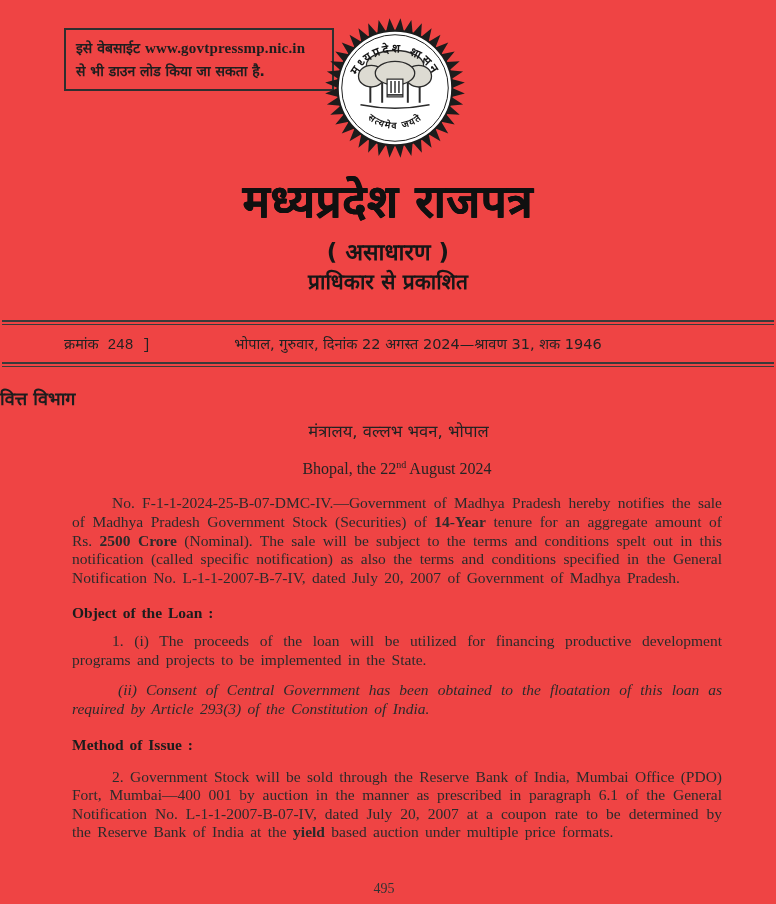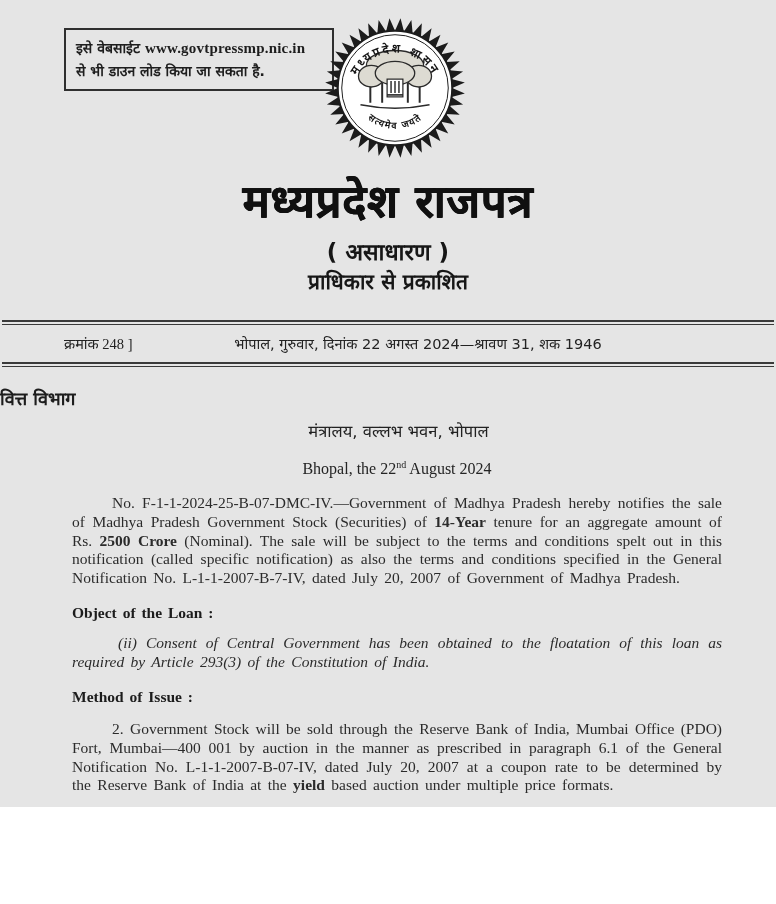--- a/index.html
+++ b/index.html
@@ -1,19 +1,19 @@
 <!DOCTYPE html>
 <html><head>
 <meta charset="utf-8">
 <style>
   * { margin:0; padding:0; box-sizing:border-box; }
   html,body { background:#ffffff; }
   .page {
-    position:relative; width:776px; height:807px; margin:0 auto;
-    background:#e5e5e5; color:#2a2a2a; overflow:hidden;
+    position:relative; width:776px; height:904px; margin:0 auto;
+    background:#ef4444; color:#2a2a2a; overflow:hidden;
     font-family:"Liberation Serif", serif;
   }
   
   .download-box {
     position:absolute; left:64px; top:28px; width:270px;
     border:2px solid #2f2f2f; padding:6px 10px 7px 10px;
     font-family:"DejaVu Sans","Liberation Sans",sans-serif;
     font-weight:bold; font-size:14px; line-height:1.6; color:#1e1e1e;
   }
   .download-box .url { font-family:"Liberation Serif", serif; font-size:15px; letter-spacing:0.2px; }
@@ -33,21 +33,21 @@
   .masthead-authority {
     margin-top:5px; font-family:"DejaVu Sans","Liberation Sans",sans-serif;
     font-size:21px; font-weight:700; color:#161616; line-height:25px;
   }
   
   .rule-block { margin-top:25px; }
   .double-rule { height:5px; border-top:2px solid #3a3a3a; border-bottom:1.6px solid #3a3a3a; margin:0 2px; }
   .issue-row { position:relative; padding:8px 0 9px 0; }
   .issue-serial {
     position:absolute; left:64px; top:8px;
-    font-family:Liberation Serif, serif;
+    font-family:Liberation Mono, monospace;
     font-size:14.5px; font-weight:500; color:#222;
   }
   .issue-dateline {
     display:block; text-align:center; padding-left:60px;
     font-family:"DejaVu Sans","Liberation Sans",sans-serif;
     font-size:14.5px; font-weight:500; color:#222;
   }
   
   .dept-name {
     margin-top:19px; text-align:left;
@@ -136,20 +136,21 @@
   <div class="eng-date">
     <span>Bhopal, the 22</span><sup>nd</sup><span> August 2024</span>
   </div>
 
   <p class="body-text indent1">
     <span>No. F-1-1-2024-25-B-07-DMC-IV.—Government of Madhya Pradesh hereby notifies the sale of Madhya Pradesh Government Stock (Securities) of </span><b>14-Year</b><span> tenure for an aggregate amount of Rs. </span><b>2500 Crore</b><span> (Nominal). The sale will be subject to the terms and conditions spelt out in this notification (called specific notification) as also the terms and conditions specified in the General Notification No. L-1-1-2007-B-7-IV, dated July 20, 2007 of Government of Madhya Pradesh.</span>
   </p>
 
   <h3 class="section-heading">Object of the Loan :</h3>
 
+  <p class="body-text indent1 mt10">1. (i) The proceeds of the loan will be utilized for financing productive development programs and projects to be implemented in the State.</p>
 
   <p class="body-text indent2 mt12">(ii)  Consent of Central Government has been obtained to the floatation of this loan as required by Article 293(3) of the Constitution of India.</p>
 
   <h3 class="section-heading">Method of Issue :</h3>
 
   <p class="body-text indent1 mt14">
     <span>2. Government Stock will be sold through the Reserve Bank of India, Mumbai Office (PDO) Fort, Mumbai—400 001 by auction in the manner as prescribed in paragraph 6.1 of the General Notification No. L-1-1-2007-B-07-IV, dated July 20, 2007 at a coupon rate to be determined by the Reserve Bank of India at the </span><b>yield</b><span> based auction under multiple price formats.</span>
   </p>
 
   <div class="page-number">495</div>

